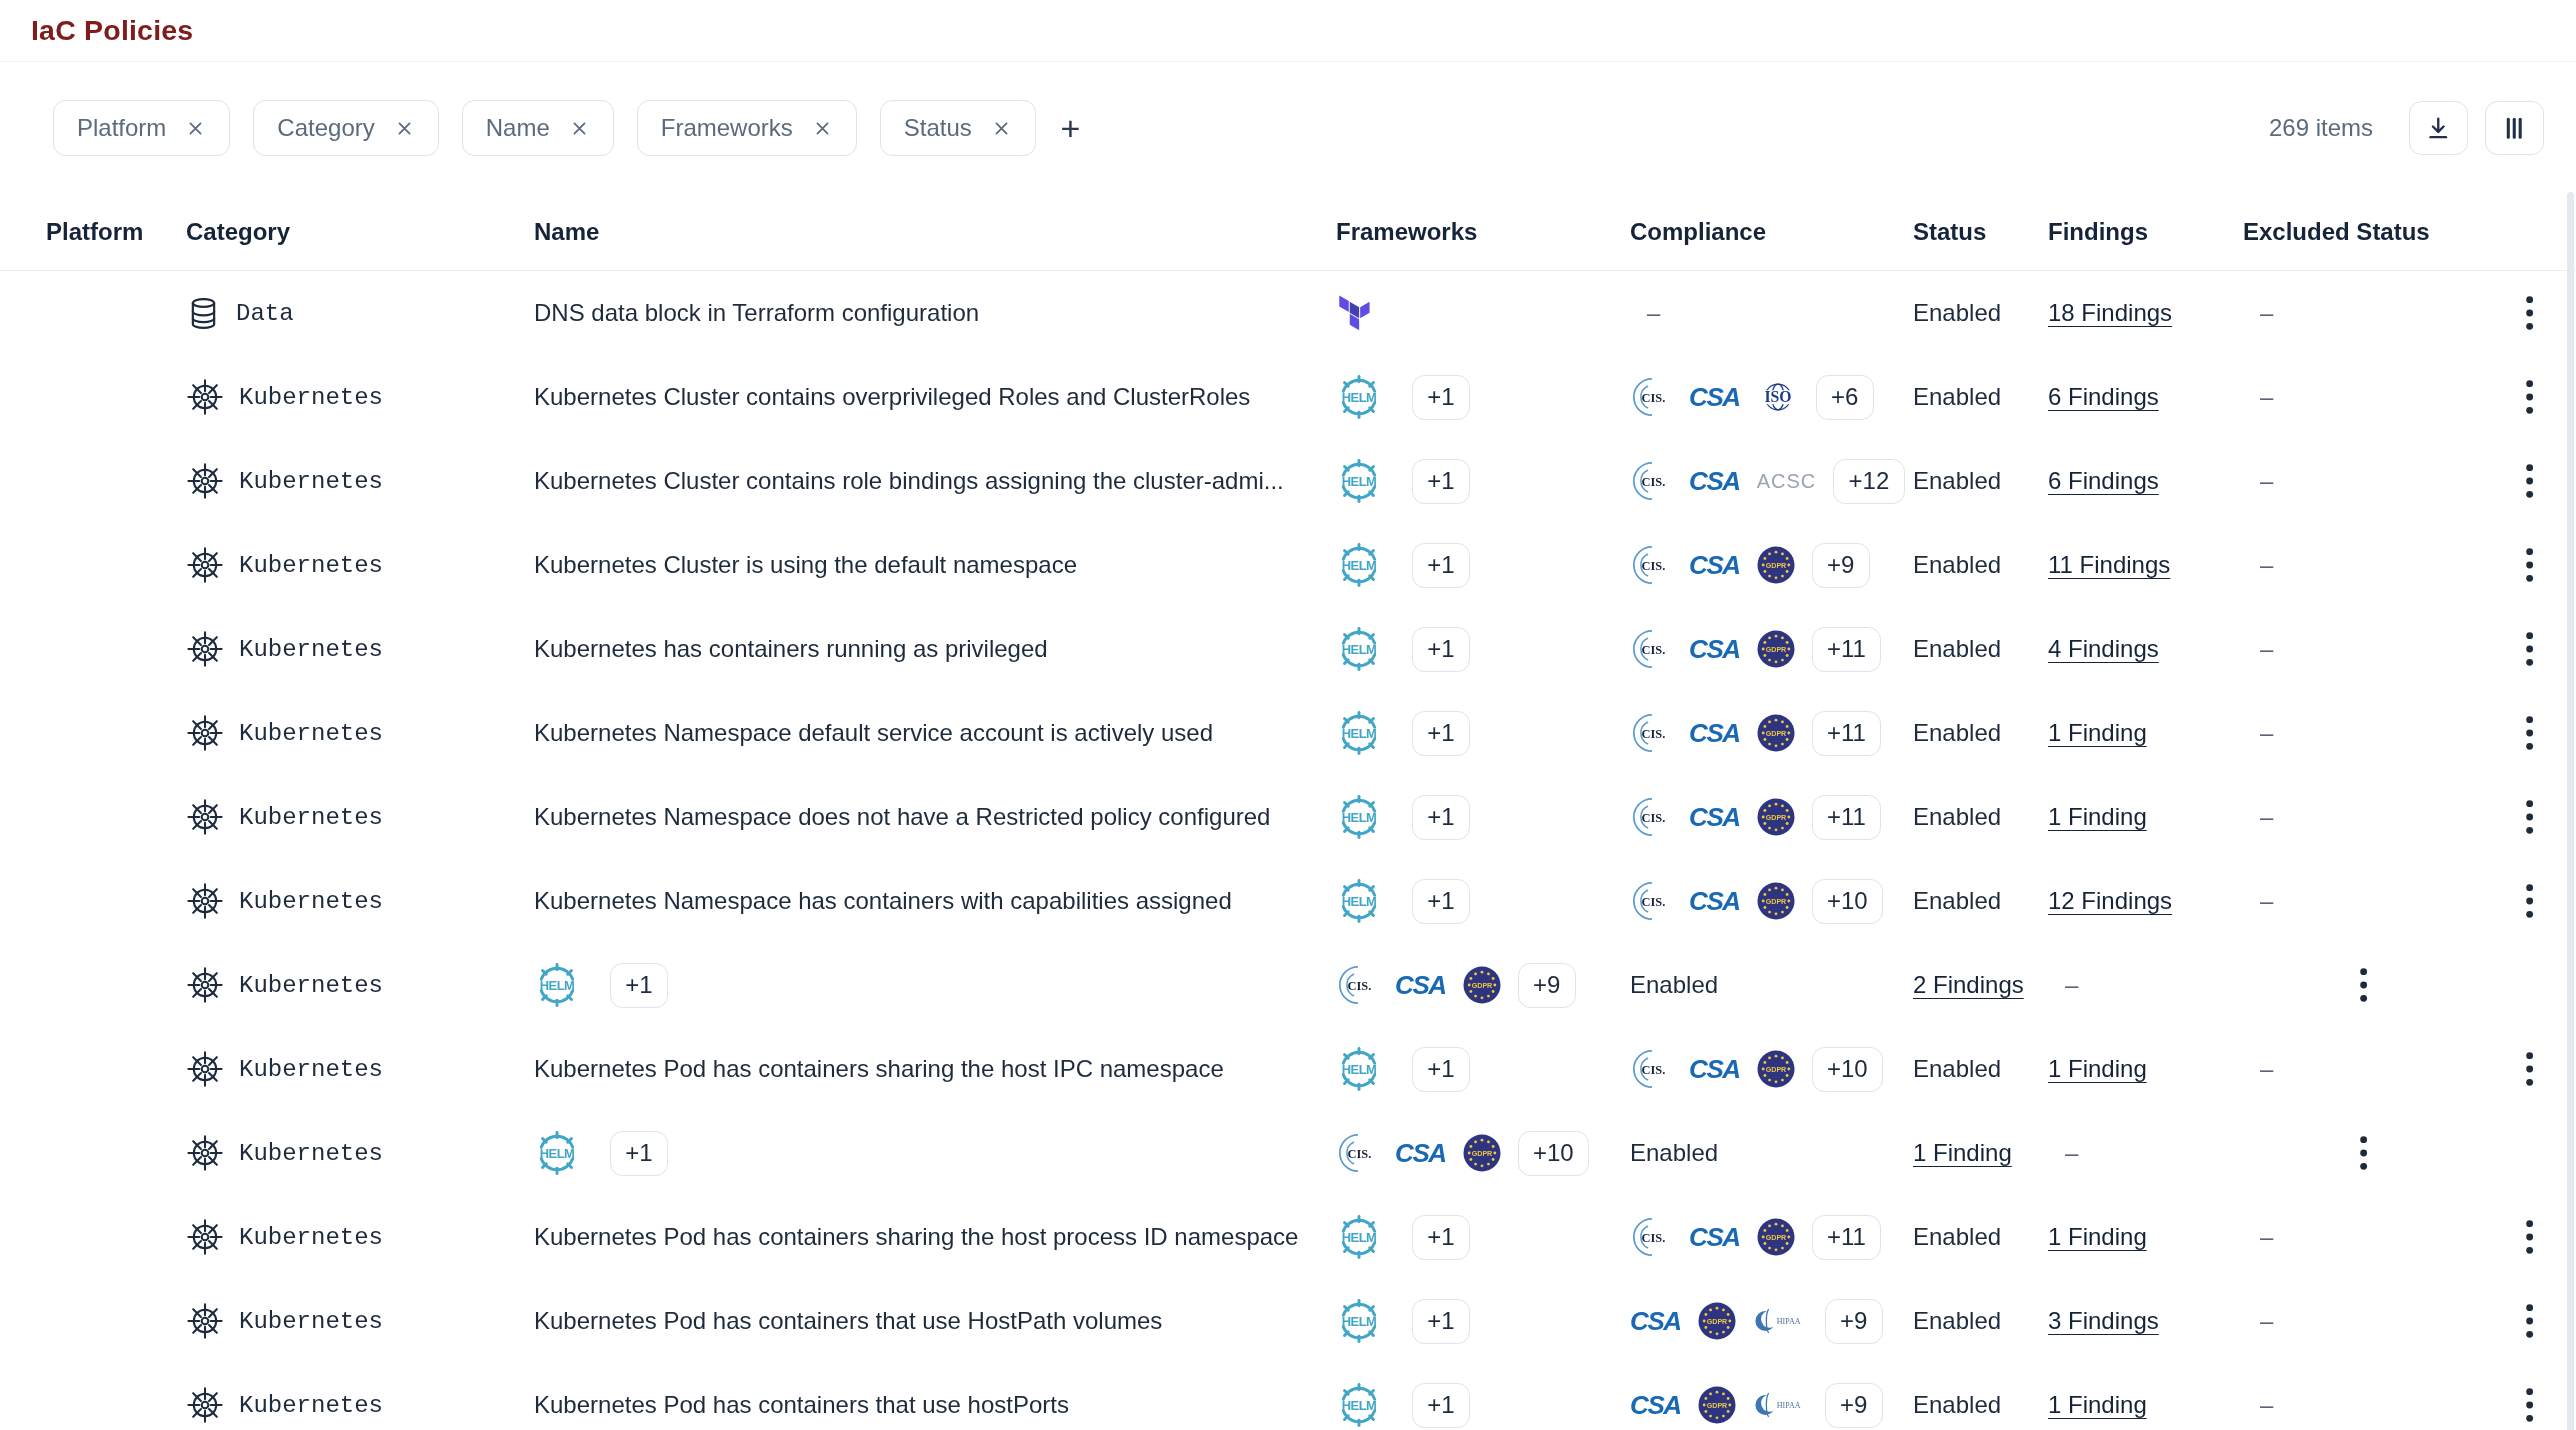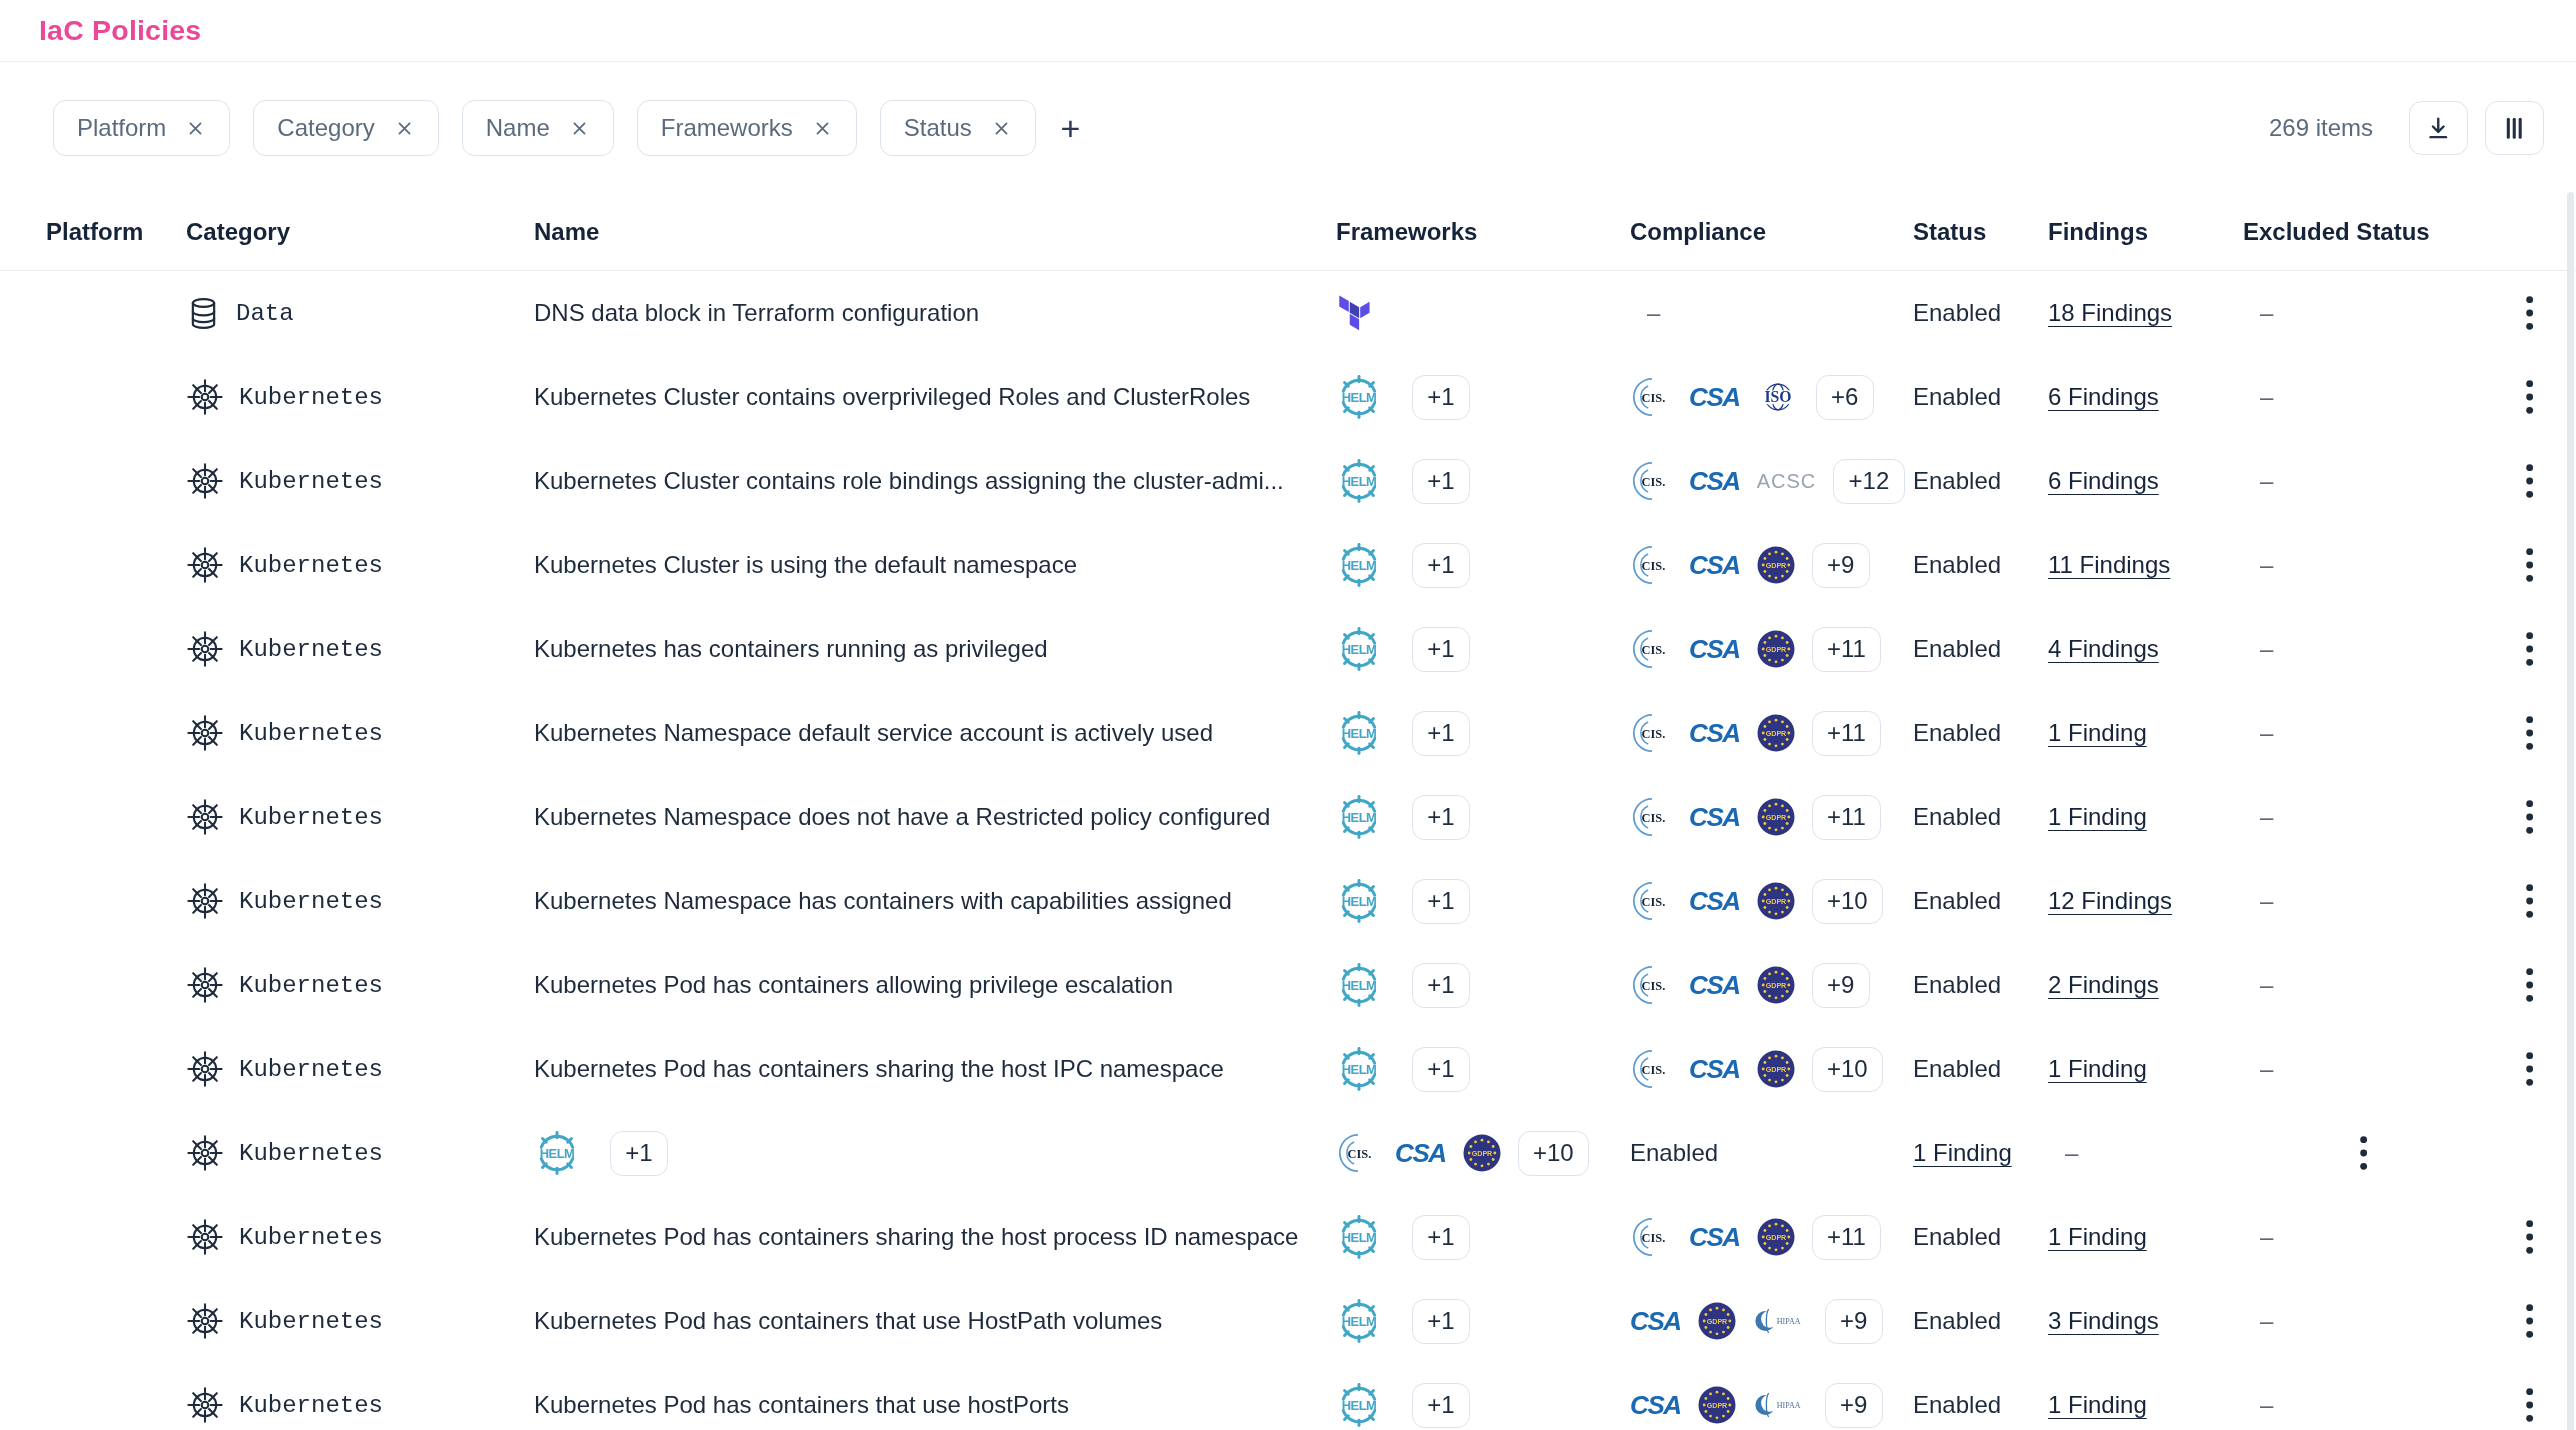--- a/index.html
+++ b/index.html
@@ -3,21 +3,21 @@
 <meta charset="utf-8">
 <style>
   html,body{margin:0;padding:0;}
   body{
     width:2576px;height:1431px;background:#ffffff;
     font-family:"Liberation Sans",sans-serif;color:#1e2b3d;
     overflow:hidden;position:relative;font-size:24px;
   }
   
   .title-bar{height:61px;display:flex;align-items:center;padding:0 27px;border-bottom:1.9px solid #edf1f6;}
-  .title-bar h1{font-size:28.5px;font-weight:bold;color:#ec4899;margin:12px;letter-spacing:0.2px;}
+  .title-bar h1{font-size:28.5px;font-weight:bold;color:#7f1d1d;margin:4px;letter-spacing:0.2px;}
   
   .toolbar{height:132px;display:flex;align-items:center;padding:0 32px 0 53px;}
   .chips{display:flex;align-items:center;gap:23px;}
   .chip{display:inline-flex;align-items:center;gap:19px;height:54px;padding:0 23px;
         border:1.9px solid #dde3ec;border-radius:12.4px;background:#fff;color:#5b6b7e;
         font-size:24px;cursor:pointer;white-space:nowrap;}
   .chip-close{display:inline-flex;align-items:center;cursor:pointer;line-height:0;}
   .add-filter{border:none;background:none;font-size:34px;color:#2a3850;margin-left:17px;
               cursor:pointer;font-family:inherit;line-height:1;padding:0 7.6px;}
   .toolbar-right{margin-left:auto;display:flex;align-items:center;gap:17px;}
@@ -735,21 +735,20 @@
     <div class="cell category-cell">
       <span class="ic">
             <svg width="38" height="38" viewBox="0 0 24 24" fill="none" stroke="#1e2b3d" stroke-width="1.3" stroke-linecap="round">
               <circle cx="12" cy="12" r="7.1"></circle>
               <circle cx="12" cy="12" r="2.1"></circle>
               <path d="M15.6 12h6.9M8.4 12H1.5M12 8.4V1.5M12 15.6v6.9M14.55 9.45l4.9-4.9M9.45 9.45l-4.9-4.9M14.55 14.55l4.9 4.9M9.45 14.55l-4.9 4.9"></path>
             </svg>
           </span>
       <span class="cat-label">Kubernetes</span>
     </div>
-    <div class="cell name-cell">Kubernetes Pod has containers allowing privilege escalation</div>
     <div class="cell fw-cell">
           <span class="ic">
             <svg width="46" height="46" viewBox="0 0 48 48" fill="none" style="font-size:25px">
               <g stroke="#42a6c6" stroke-width="3.1" stroke-linecap="round">
                 <path d="M24 8V2.5"></path>
                 <path d="M24 40v5.5"></path>
                 <path d="M12.8 12.8L8.9 8.9"></path>
                 <path d="M35.2 12.8l3.9-3.9"></path>
                 <path d="M12.8 35.2l-3.9 3.9"></path>
                 <path d="M35.2 35.2l3.9 3.9"></path>

